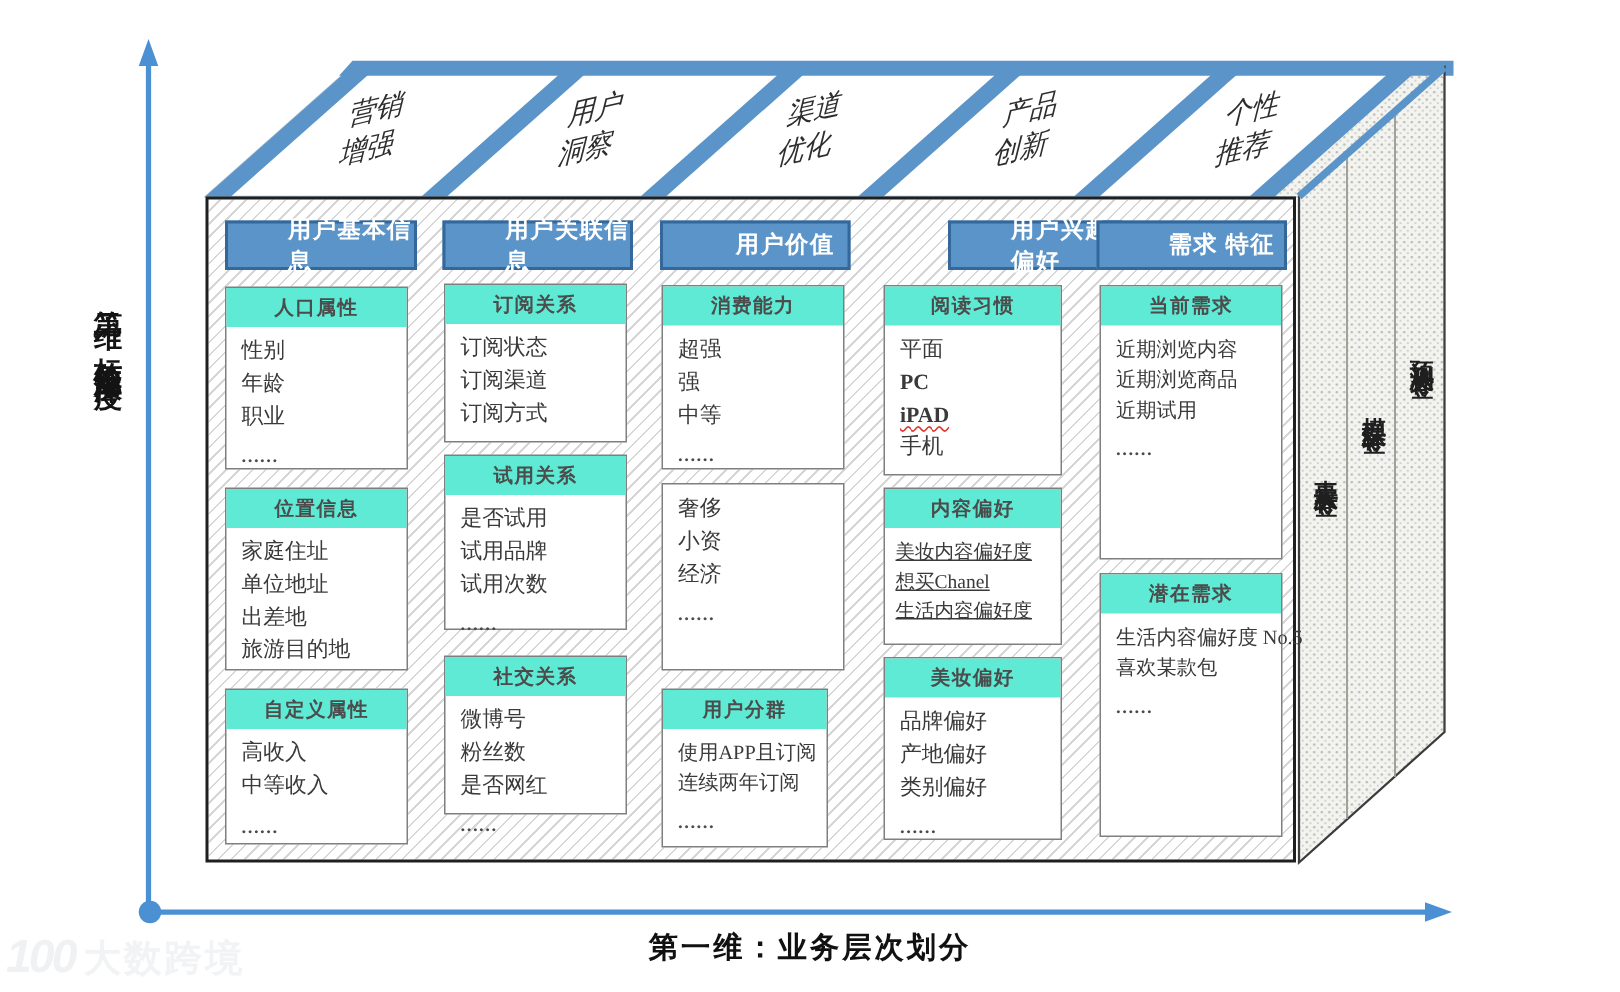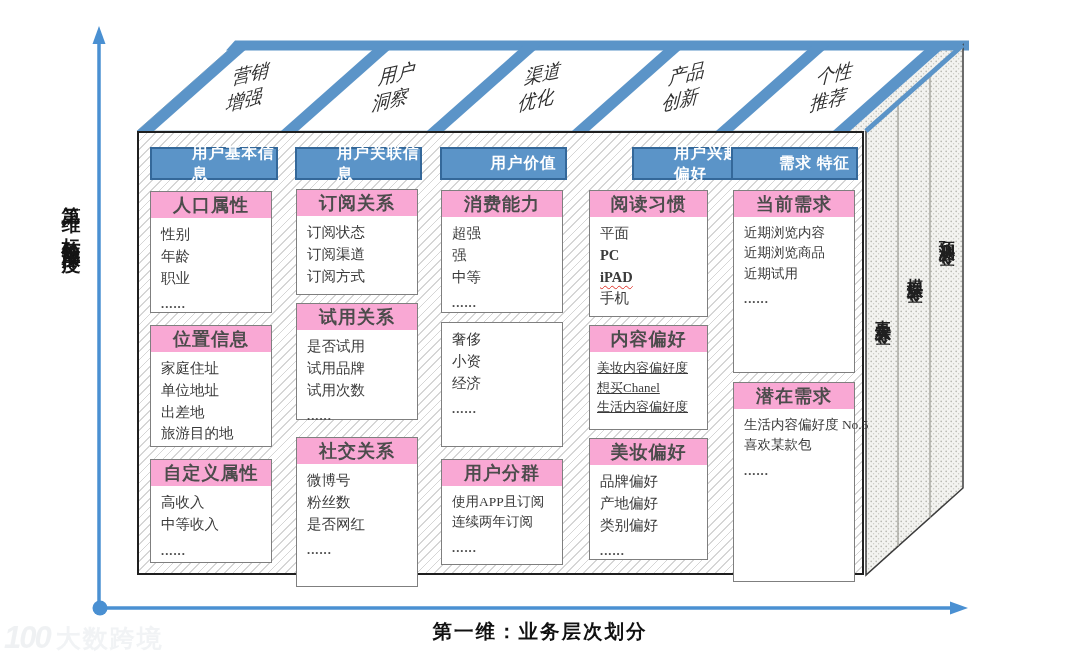--- a/index.html
+++ b/index.html
@@ -22,21 +22,21 @@
     background:#5b94c8;border:2px solid #34689a;
     color:#fff;font-weight:bold;font-size:15.5px;
     display:flex;align-items:center;justify-content:center;letter-spacing:1px;padding-left:40px;
   }
 
   
   .tagbox{
     position:absolute;background:#fff;border:1.5px solid #7f7f7f;box-sizing:border-box;
   }
   .tagbox .ttl{
-    height:26px;background:#f9a8d4;color:#4c4c4c;font-weight:bold;font-size:18px;
+    height:26px;background:#5eead4;color:#4c4c4c;font-weight:bold;font-size:13px;
     display:flex;align-items:center;justify-content:center;letter-spacing:1px;
   }
   .tagbox .items{padding:6px 6px 0 10px;font-size:14.5px;color:#3a3a3a;line-height:1.5;}
   .tagbox .items div{white-space:nowrap;}
   .tagbox .more{padding-left:10px;margin-top:8px;font-size:12.5px;font-weight:bold;color:#4a4a4a;letter-spacing:1px;}
   .sq{text-decoration:underline wavy #e0352b;text-decoration-thickness:1px;text-underline-offset:3px;font-weight:bold;}
   .latin{font-weight:bold;}
 
   
   .rooflbl{
@@ -168,21 +168,21 @@
   </div>
   <div class="tagbox" style="left:296px;top:303px;width:122px;height:117px;">
     <div class="ttl">试用关系</div>
     <div class="items">
       <div>是否试用</div>
       <div>试用品牌</div>
       <div>试用次数</div>
     </div>
     <div class="more">......</div>
   </div>
-  <div class="tagbox" style="left:296px;top:437px;width:122px;height:150px;">
+  <div class="tagbox" style="left:296px;top:437px;width:122px;height:106px;">
     <div class="ttl">社交关系</div>
     <div class="items">
       <div>微博号</div>
       <div>粉丝数</div>
       <div>是否网红</div>
     </div>
     <div class="more">......</div>
   </div>
 
   <div class="colhdr" style="left:440px;top:147px;width:127px;">用户价值</div>
@@ -196,21 +196,21 @@
     <div class="more">......</div>
   </div>
   <div class="tagbox" style="left:441px;top:322px;width:122px;height:125px;">
     <div class="items">
       <div>奢侈</div>
       <div>小资</div>
       <div>经济</div>
     </div>
     <div class="more">......</div>
   </div>
-  <div class="tagbox" style="left:441px;top:459px;width:122px;height:106px;">
+  <div class="tagbox" style="left:441px;top:459px;width:111px;height:106px;">
     <div class="ttl">用户分群</div>
     <div class="items" style="font-size:13.5px;">
       <div>使用APP且订阅</div>
       <div>连续两年订阅</div>
     </div>
     <div class="more">......</div>
   </div>
 
   <div class="colhdr" style="left:588px;top:147px;width:116px;margin-left:44px;">用户兴趣偏好</div>
   <div class="tagbox" style="left:589px;top:190px;width:119px;height:127px;">
@@ -243,21 +243,21 @@
   <div class="colhdr" style="left:731px;top:147px;width:127px;">需求 特征</div>
   <div class="tagbox" style="left:733px;top:190px;width:122px;height:183px;">
     <div class="ttl">当前需求</div>
     <div class="items" style="font-size:13.5px;">
       <div>近期浏览内容</div>
       <div>近期浏览商品</div>
       <div>近期试用</div>
     </div>
     <div class="more">......</div>
   </div>
-  <div class="tagbox" style="left:733px;top:382px;width:122px;height:200px;">
+  <div class="tagbox" style="left:733px;top:382px;width:122px;height:176px;">
     <div class="ttl">潜在需求</div>
     <div class="items" style="font-size:13.5px;">
       <div>生活内容偏好度 No.5</div>
       <div>喜欢某款包</div>
     </div>
     <div class="more">......</div>
   </div>
 
   <div class="sidelbl" style="left:872px;top:307px;">事实标签</div>
   <div class="sidelbl" style="left:904px;top:265px;">模型标签</div>

